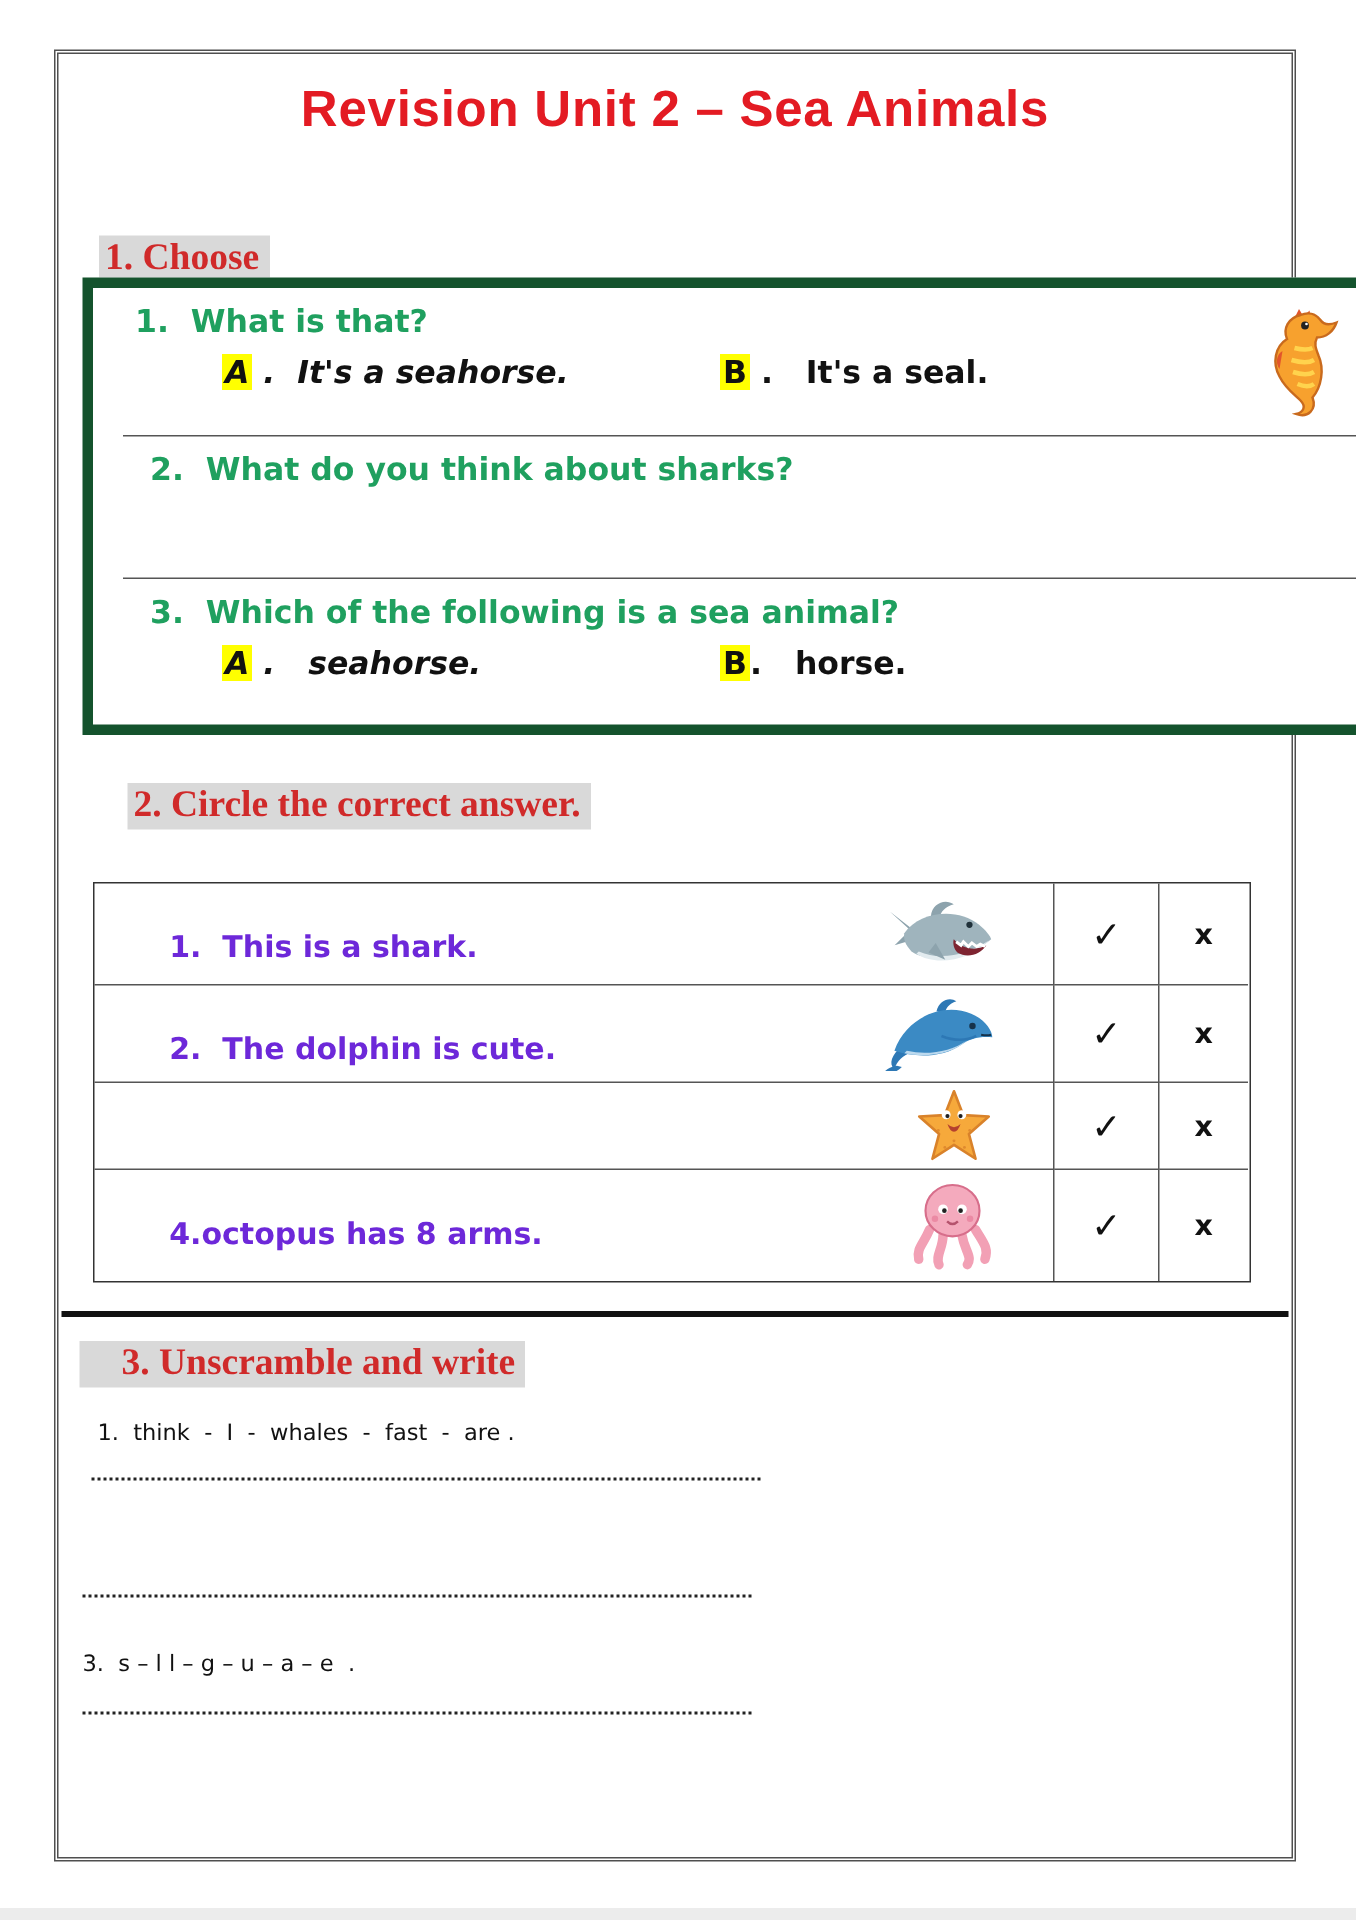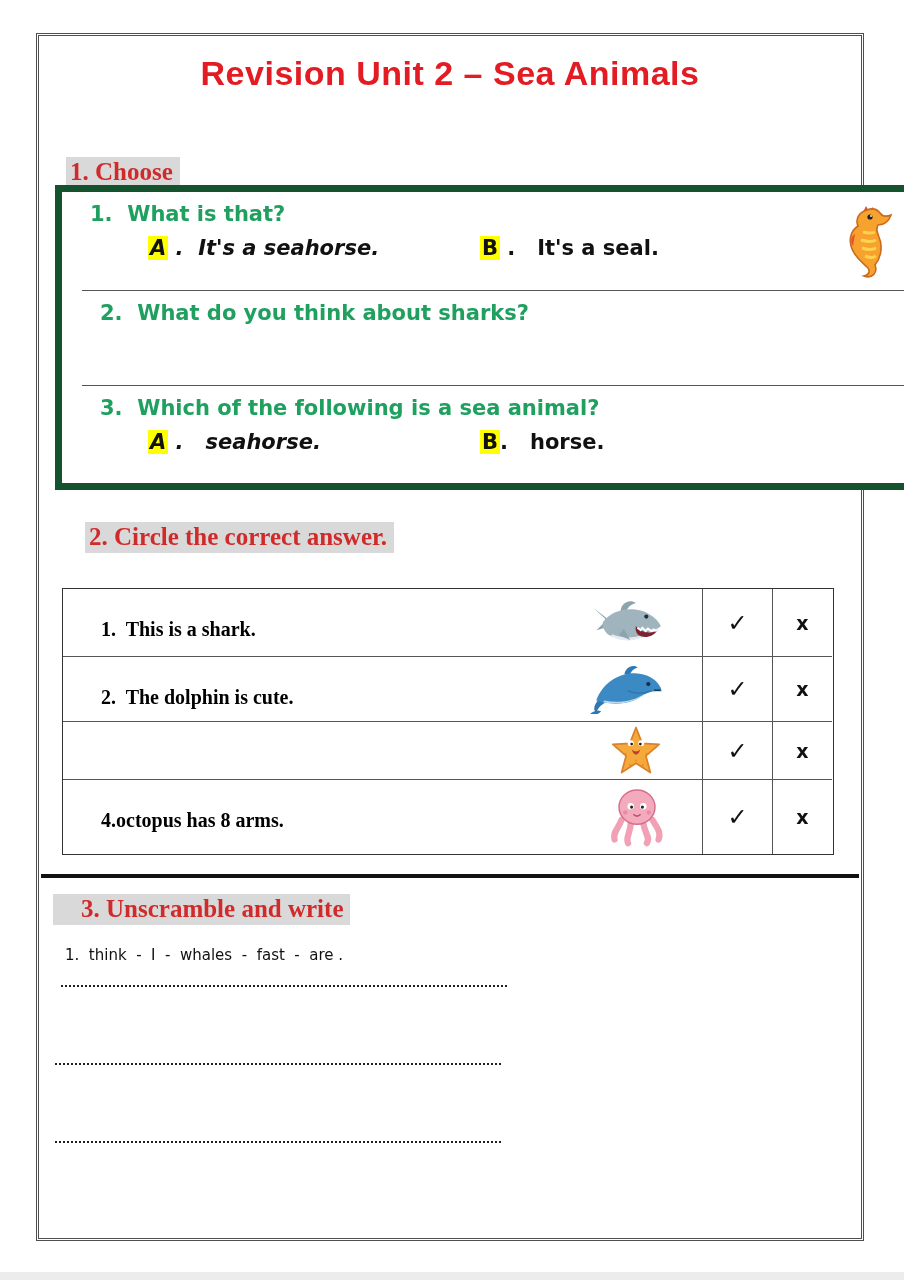--- a/index.html
+++ b/index.html
@@ -47,21 +47,21 @@
   
   .circle-table {
     position:absolute; left:23px; top:552px; width:772px;
     border:1.5px solid #333;
     display:grid; grid-template-columns:640px 70px 59px;
     grid-template-rows:68px 65px 58px 74px;
   }
   .cell { border-bottom:1px solid #555; }
   .circle-table .row4 { border-bottom:none; }
   .stmt { border-right:1px solid #555; position:relative; padding:6px 0 0 8px;
-          font-size:20px; font-weight:700; color:#000000; white-space:pre-wrap;font-family:Liberation Serif, serif; }
+          font-size:20px; font-weight:700; color:#6d28d9; white-space:pre-wrap; }
   .stmt .animal { position:absolute; right:38px; top:50%; transform:translateY(-50%); }
   .mark { border-right:1px solid #555; display:flex; align-items:center; justify-content:center;
           font-size:24px; color:#111; }
   .mark.cross { border-right:none; font-size:19px; font-weight:700; }
 
   
   .divider { position:absolute; left:2px; top:838px; width:818px; height:4px; background:#111; }
   .unscramble-item { position:absolute; font-size:15px; font-weight:400; color:#111; white-space:pre-wrap; }
   .u1 { left:26px;  top:910px; }
   .u2 { left:16px;  top:986px; }
@@ -203,17 +203,18 @@
   </div>
 
   <div class="divider"></div>
   <div class="sec-head h3">3. Unscramble and write</div>
 
   <div class="unscramble-item u1">1.  think  -  I  -  whales  -  fast  -  are .</div>
   <div class="dots d1"></div>
 
   <div class="dots d2"></div>
 
+  <div class="unscramble-item u3">3.  s – l l – g – u – a – e  .</div>
   <div class="dots d3"></div>
 
 </div>
 
 <div class="bottom-strip"></div>
 
 </body></html>

